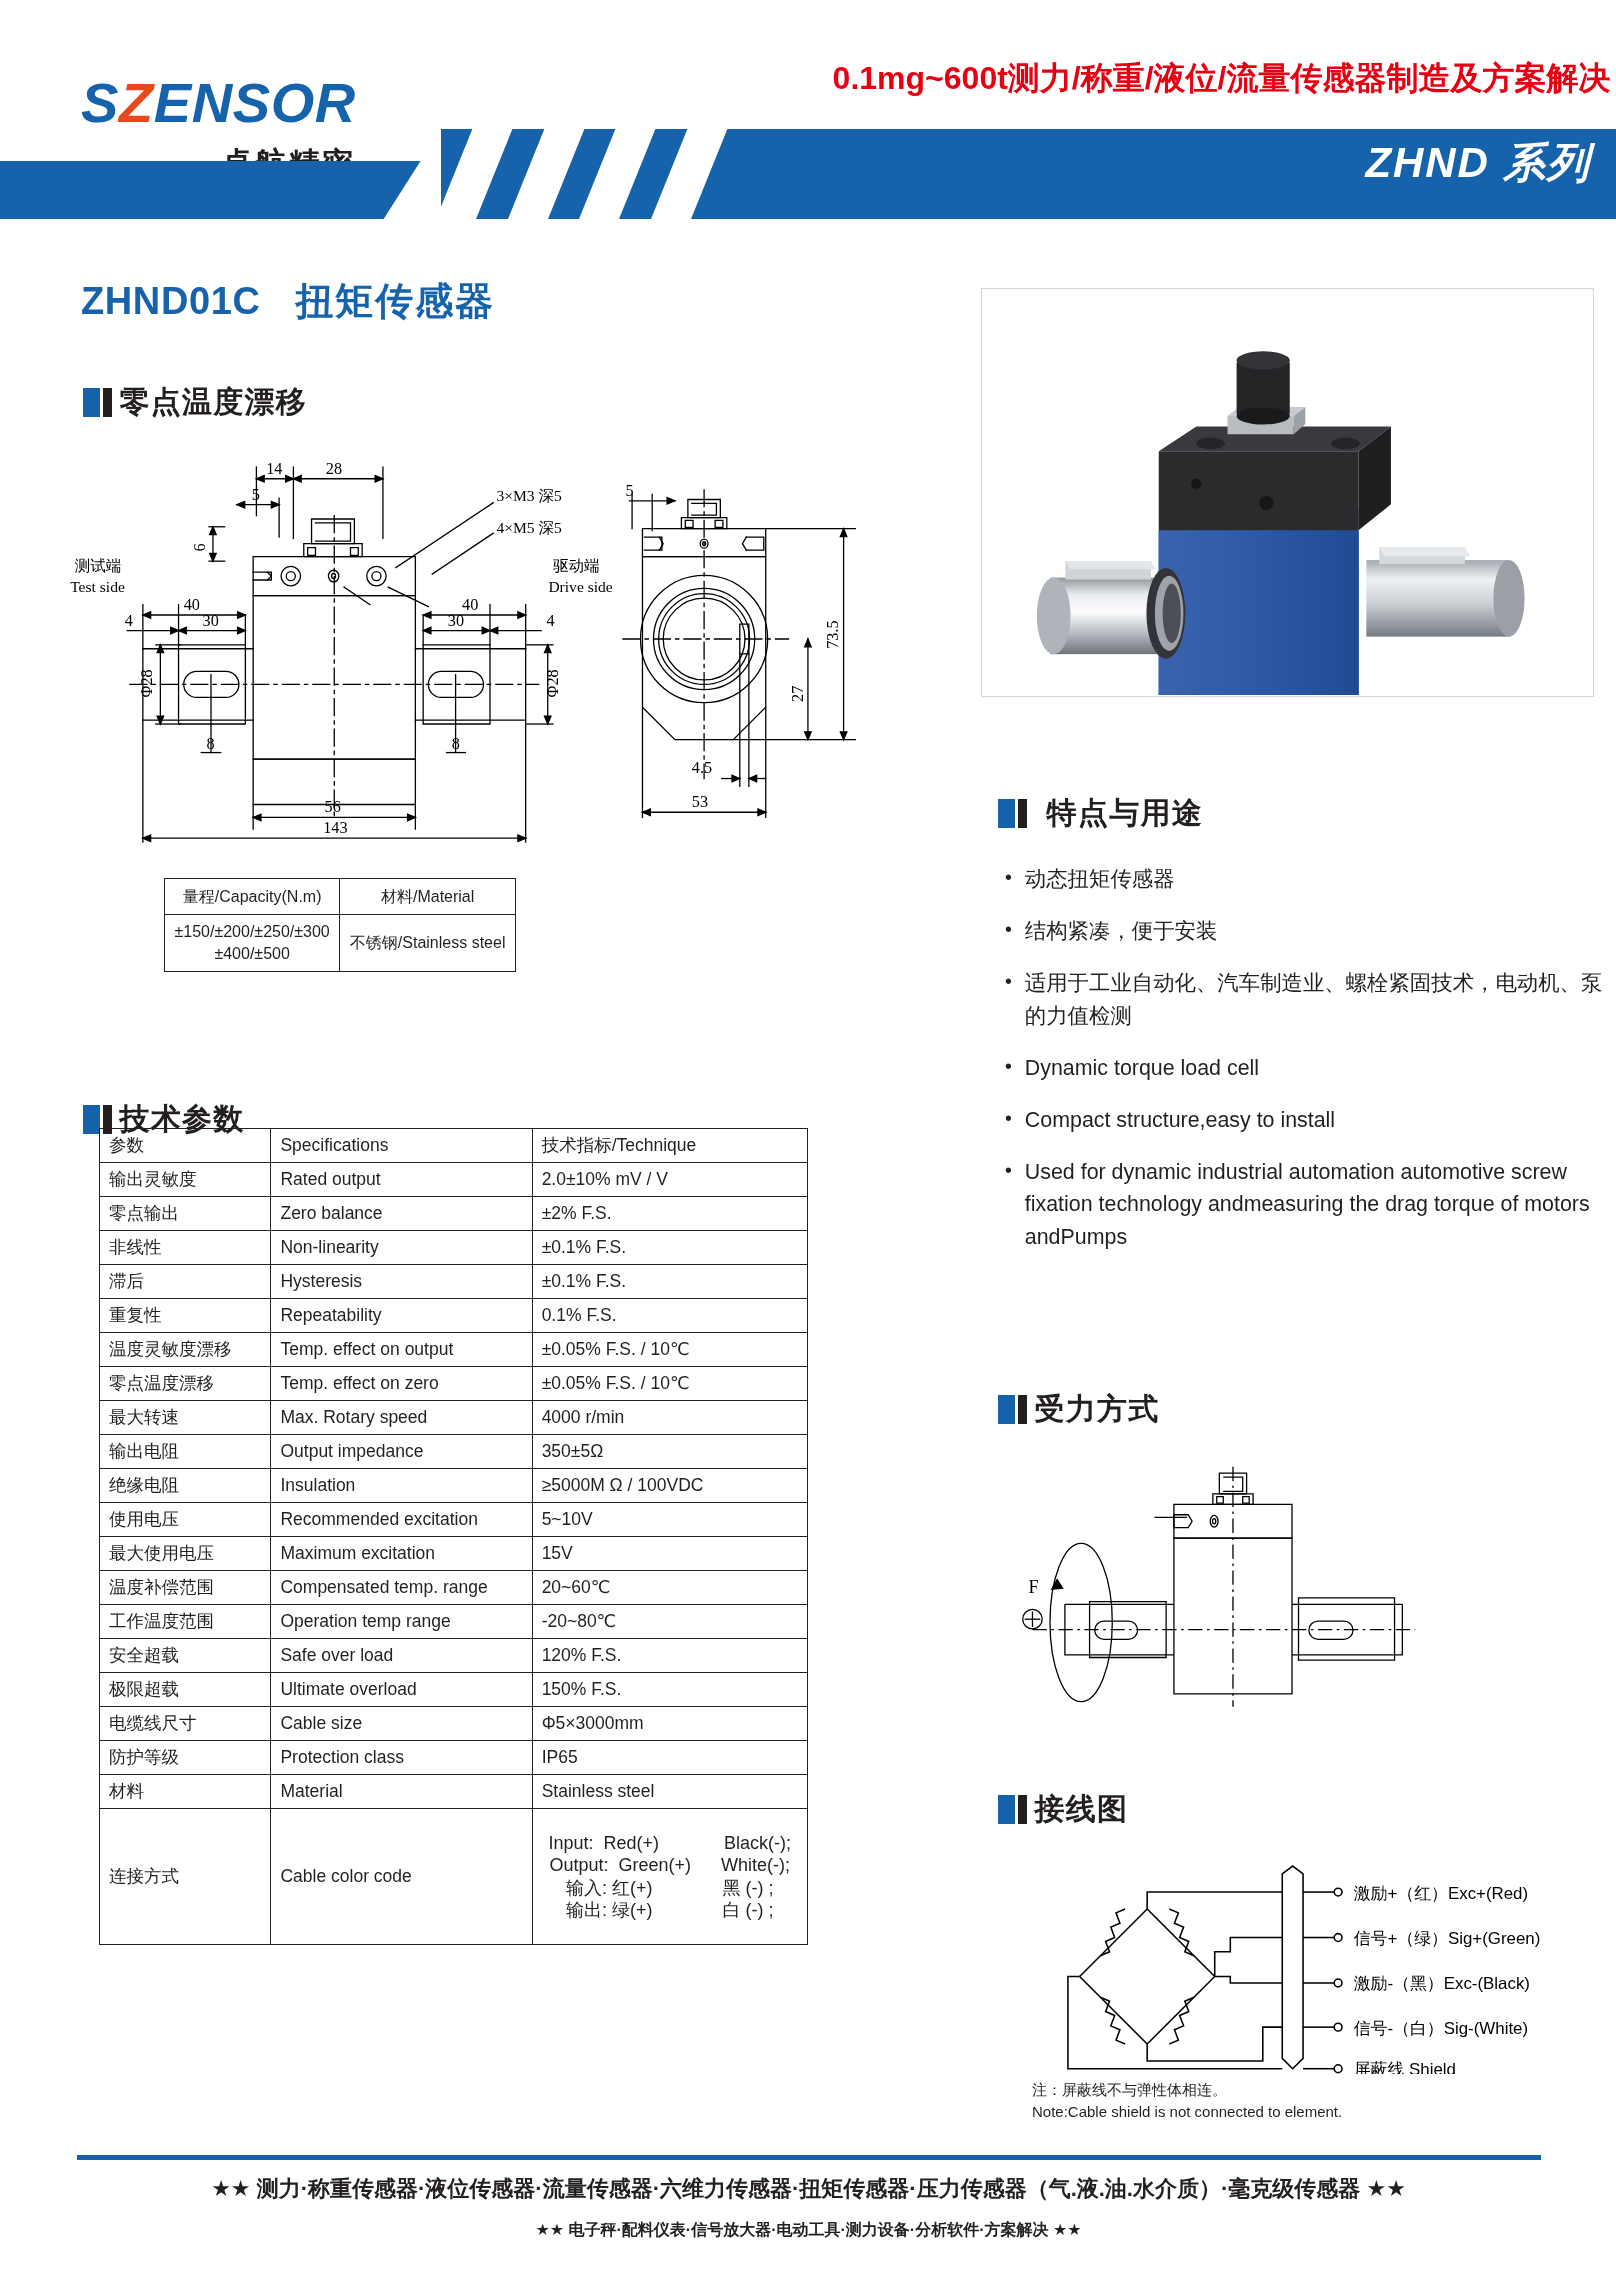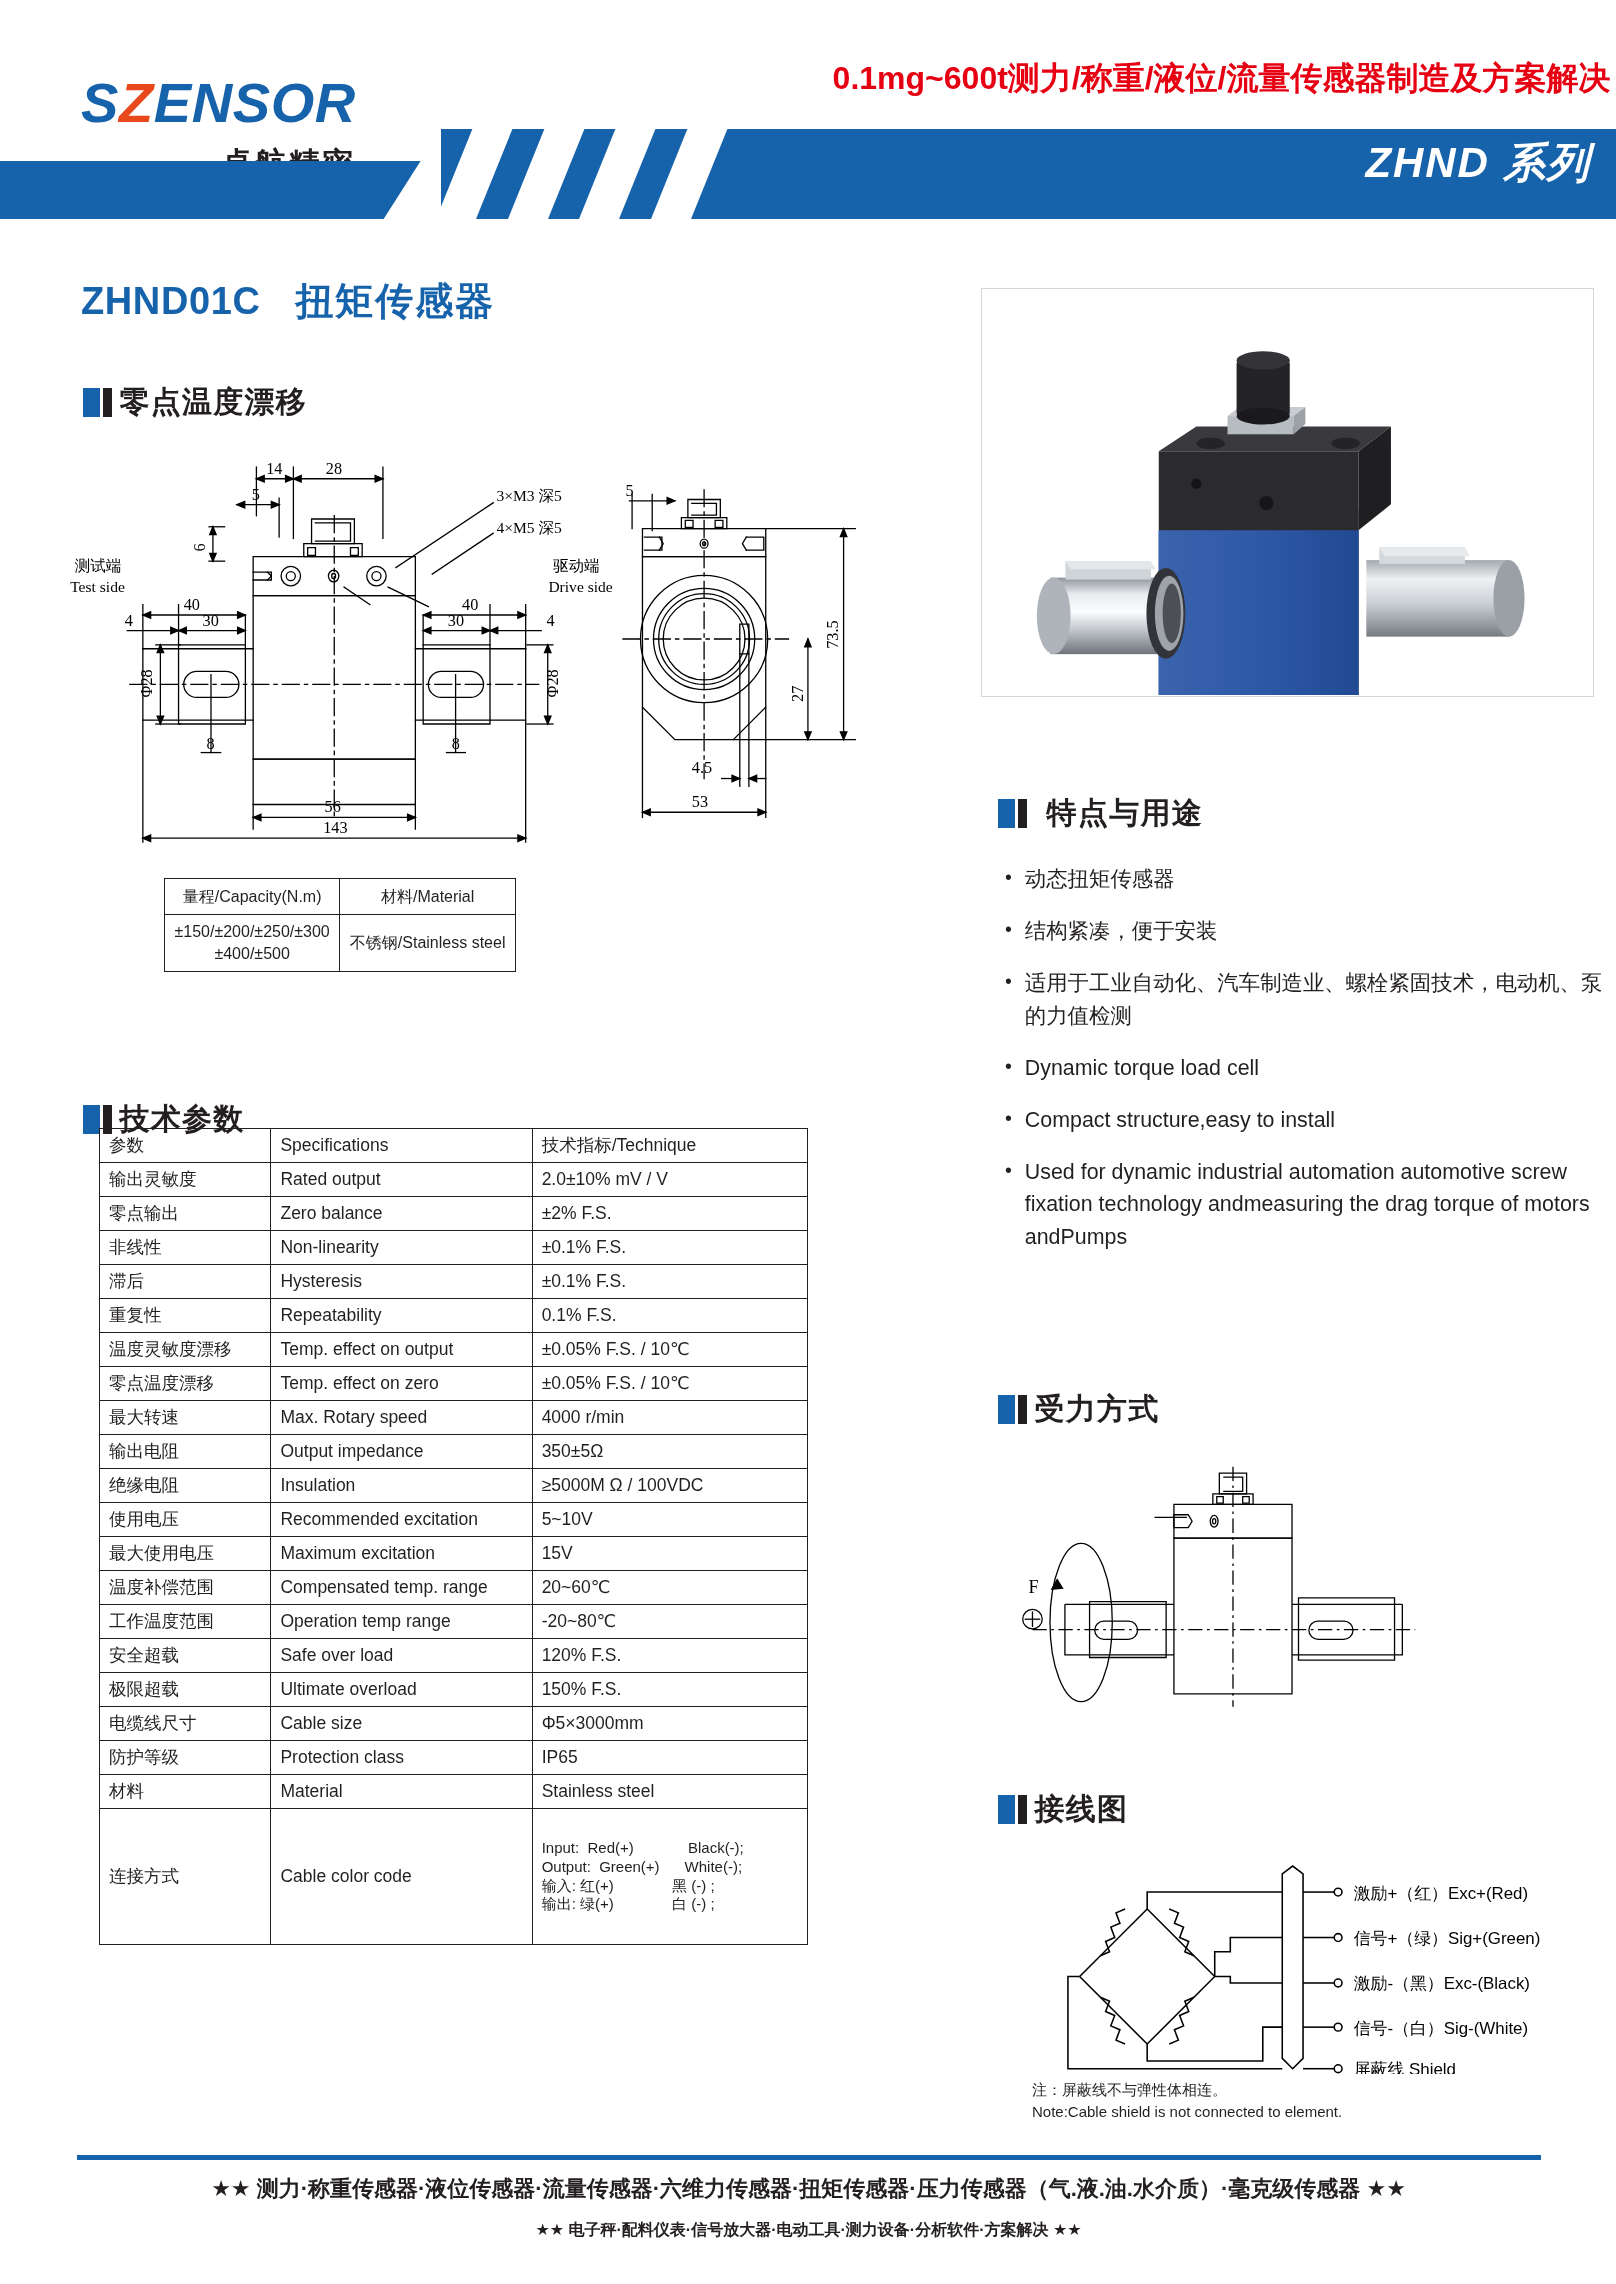--- a/index.html
+++ b/index.html
@@ -67,21 +67,21 @@
 
   .spec-table {
     position: absolute; left: 99px; top: 1128px; width: 709px;
     border-collapse: collapse; font-size: 17.5px;
   }
   .spec-table td { border: 1.3px solid #231f20; padding: 4.5px 9px; line-height: 1.25; vertical-align: middle; }
   .spec-table td.c1 { width: 170px; }
   .spec-table td.c2 { width: 259px; }
   .spec-table td.c3 { width: 273px; }
   .spec-table tr { height: 34px; }
-  .cable-cell { line-height: 1.4; white-space: pre; font-size: 15px; }
+  .cable-cell { line-height: 1.4; white-space: pre; font-size: 18px; text-align: center; }
   .cable-label { height: 136px; }
 
   
   .photo-frame {
     position: absolute; left: 981px; top: 288px; width: 613px; height: 409px;
     border: 1.3px solid #d5d5d5; background: #fff; overflow: hidden;
   }
   .h-feat { position: absolute; left: 998px; top: 793px; gap: 20px; }
   .feat-list { position: absolute; left: 1005px; top: 863px; width: 604px; }
   .feat-item { display: flex; gap: 13px; margin-bottom: 19.5px; font-size: 21.4px; line-height: 1.52; color: #231f20; }

